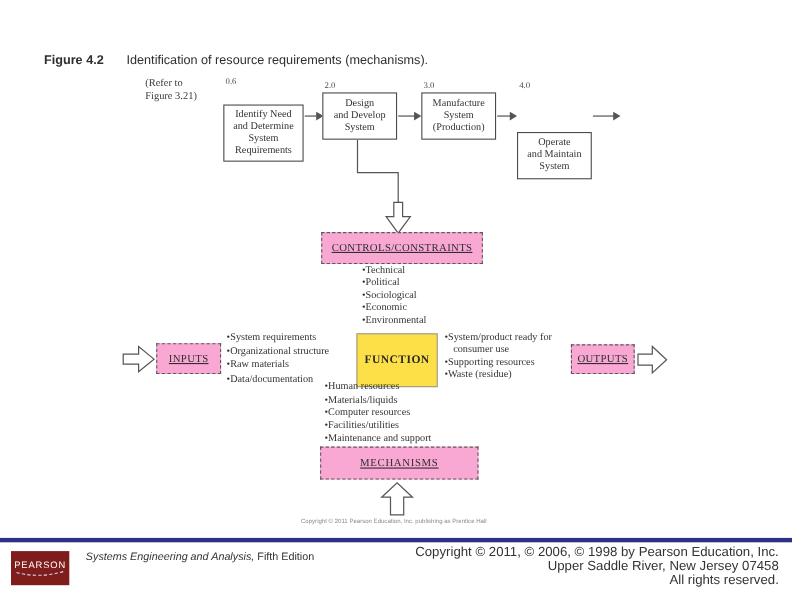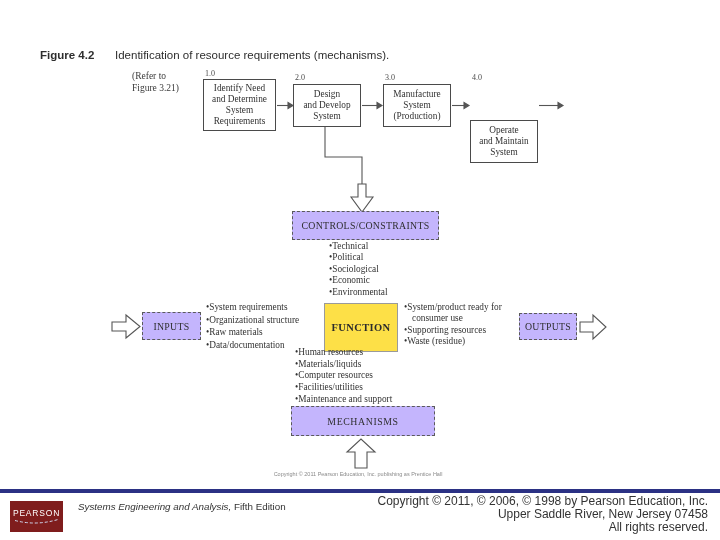--- a/index.html
+++ b/index.html
@@ -15,32 +15,32 @@
 
   
   .diag { position: absolute; inset: 0; font-family: "Liberation Serif", serif; color: #323232; }
   .refer-note { position: absolute; left: 132px; top: 71px; font-size: 9.5px; line-height: 11.5px; color: #3a3a3a; }
   .pbox {
     position: absolute; background: #fff; border: 1px solid #4a4a4a;
     display: flex; flex-direction: column; justify-content: center;
     text-align: center; font-size: 9.3px; line-height: 10.8px;
   }
   .pbox-num { position: absolute; font-size: 8px; color: #4a4a4a; }
-  .box1 { left: 203px; top: 79px; width: 73px; height: 52px; }
+  .box1 { left: 203px; top: 95px; width: 73px; height: 52px; }
   .box2 { left: 293px; top: 84px; width: 68px; height: 43px; }
   .box3 { left: 383px; top: 84px; width: 68px; height: 43px; }
   .box4 { left: 470px; top: 84px; width: 68px; height: 43px; margin-top: 36px; }
   .num1 { left: 205px; top: 69px; }
   .num2 { left: 295px; top: 73px; }
   .num3 { left: 385px; top: 73px; }
   .num4 { left: 472px; top: 73px; }
   .dashed-box {
-    position: absolute; border: 1px dashed #5a5a5a; background: #c4b5fd;
+    position: absolute; border: 1px dashed #5a5a5a; background: #f9a8d4;
     display: flex; align-items: center; justify-content: center;
-    font-size: 9.8px; letter-spacing: 0.3px; color: #2f2f2f;
+    font-size: 9.8px; letter-spacing: 0.3px; color: #2f2f2f; text-decoration: underline;
   }
   .controls-box { left: 292px; top: 211px; width: 147px; height: 29px; }
   .inputs-box   { left: 142px; top: 312px; width: 59px;  height: 28px; }
   .outputs-box  { left: 519px; top: 313px; width: 58px;  height: 27px; }
   .mech-box     { left: 291px; top: 406px; width: 144px; height: 30px; letter-spacing: 0.6px; }
   .function-box {
     position: absolute; left: 324px; top: 303px; width: 74px; height: 49px;
     background: #fde047; border: 1px solid #9a9a9a;
     display: flex; align-items: center; justify-content: center;
     font-size: 10.5px; font-weight: bold; letter-spacing: 0.4px; color: #2b2b2b;
@@ -102,21 +102,21 @@
         <polygon points="580,322 593,322 593,315 606,327 593,339 593,332 580,332"></polygon>
         <polygon points="355,468 355,452 347,452 361,439 375,452 367,452 367,468"></polygon>
       </g>
     </svg>
 
     <div class="refer-note">
       <div>(Refer to</div>
       <div>Figure 3.21)</div>
     </div>
 
-    <div class="pbox-num num1">1.0</div>
+    <div class="pbox-num num1">0.6</div>
     <div class="pbox box1">
       <div>Identify Need</div>
       <div>and Determine</div>
       <div>System</div>
       <div>Requirements</div>
     </div>
 
     <div class="pbox-num num2">2.0</div>
     <div class="pbox box2">
       <div>Design</div>

